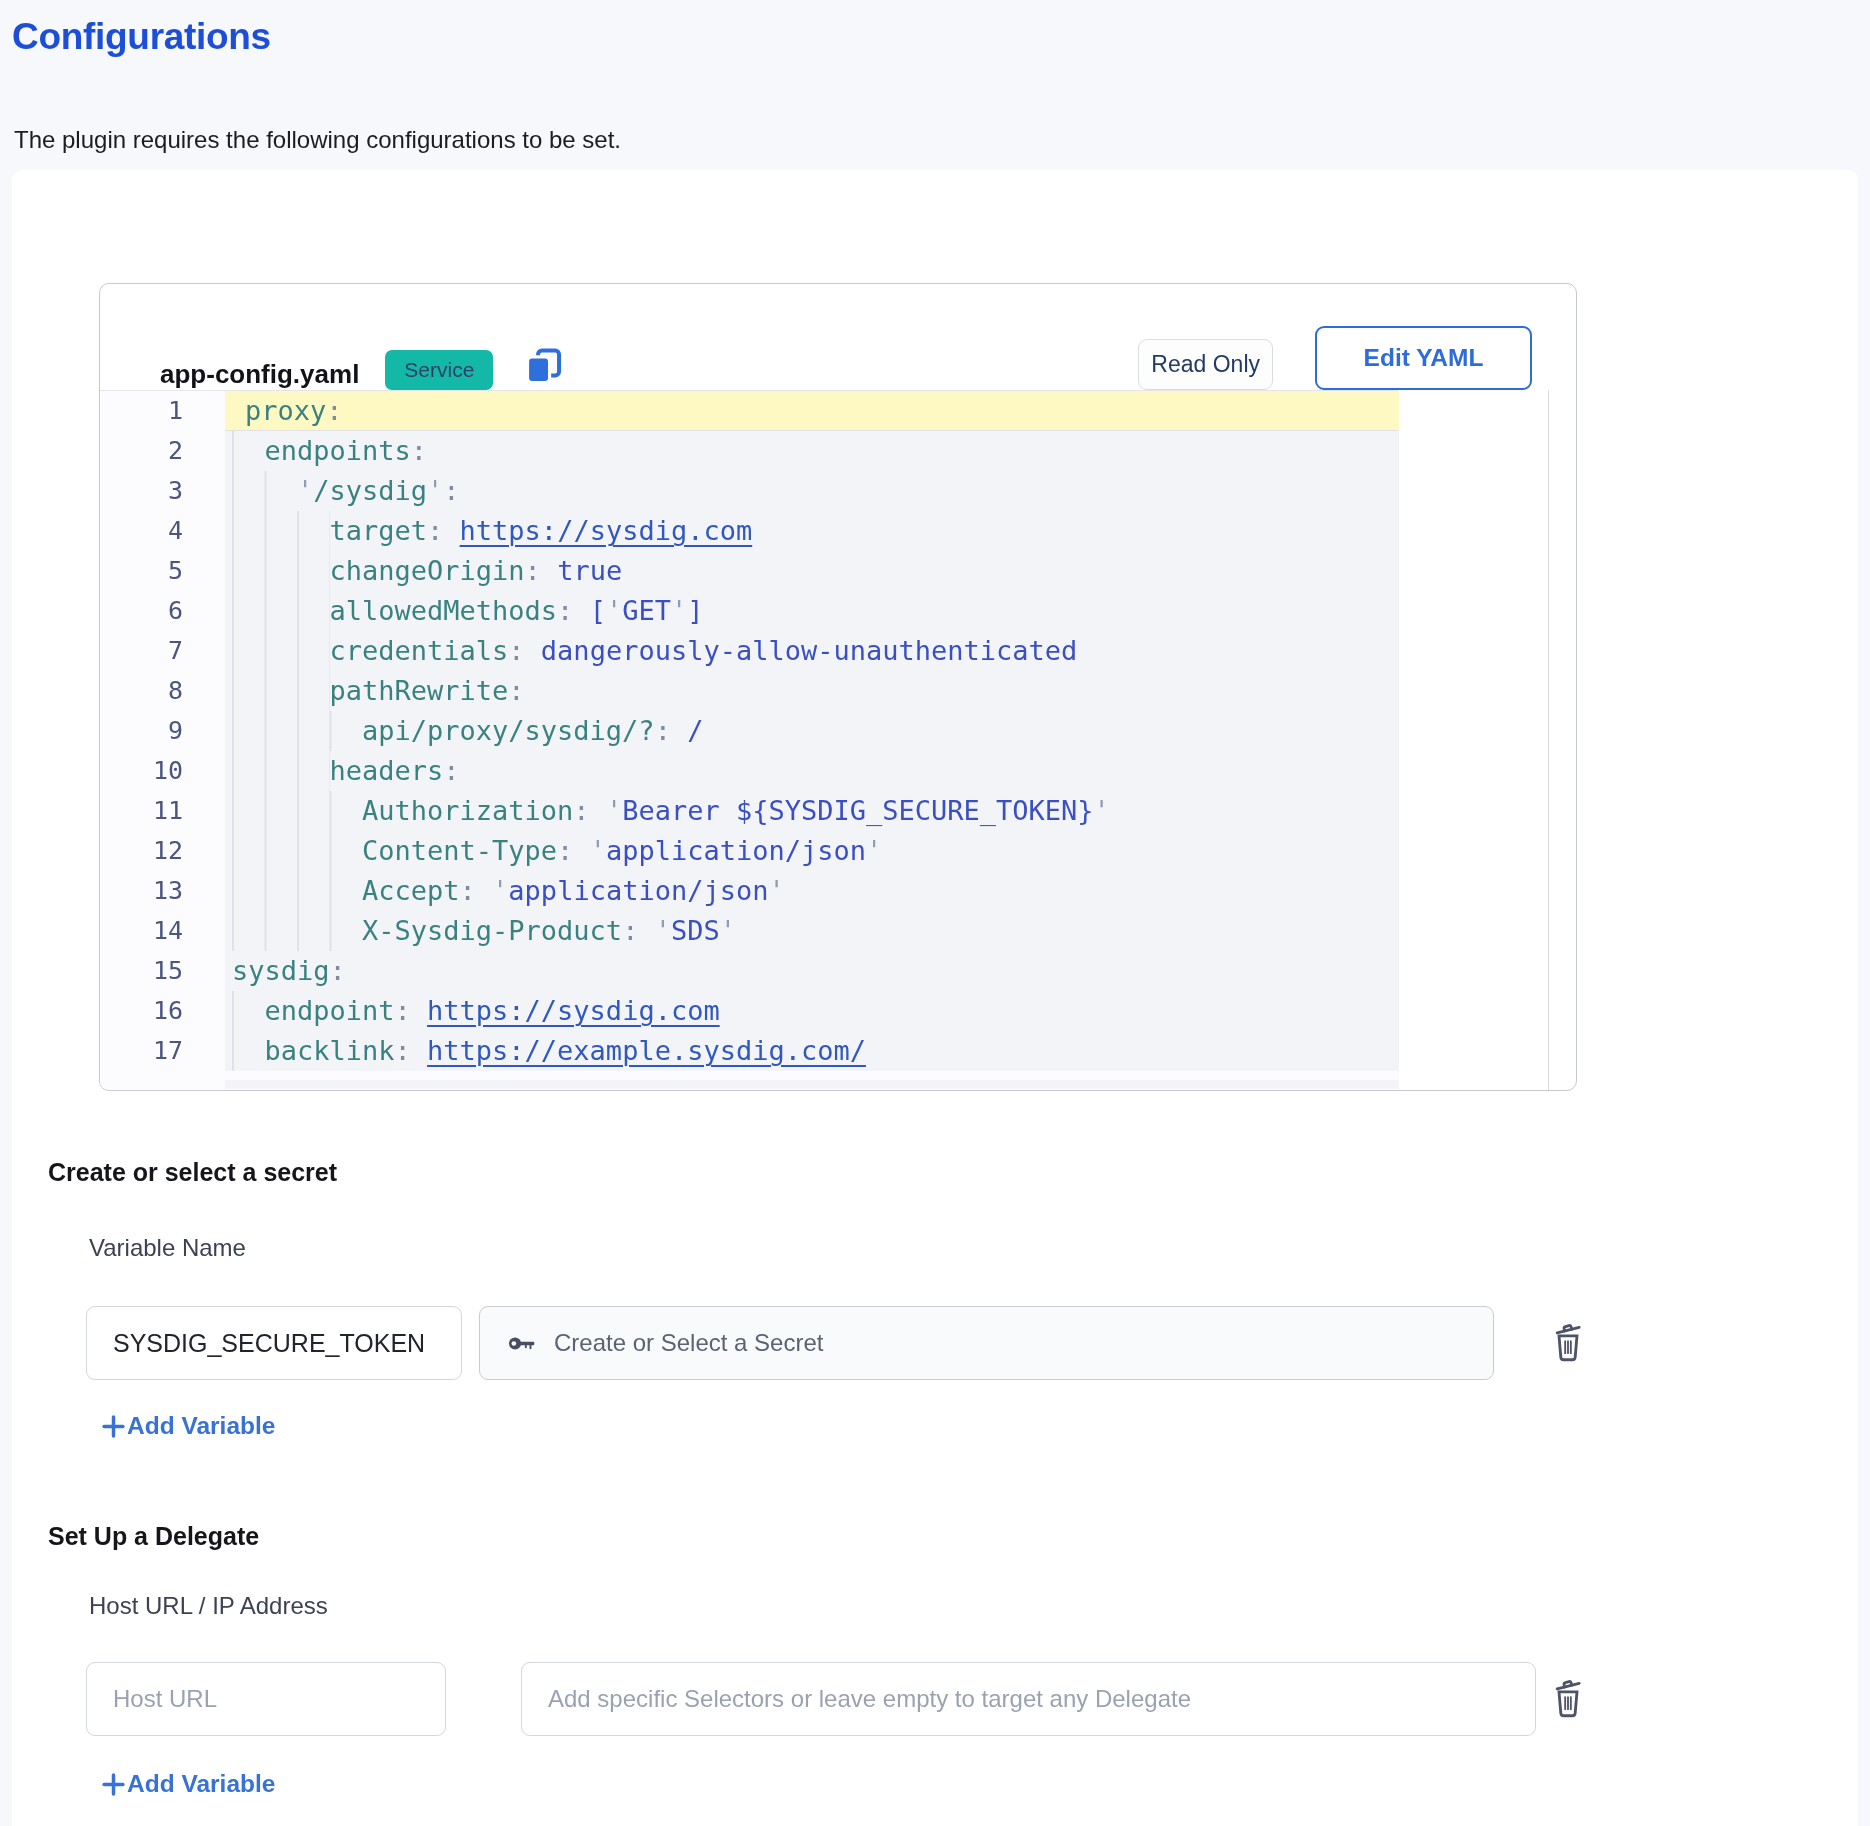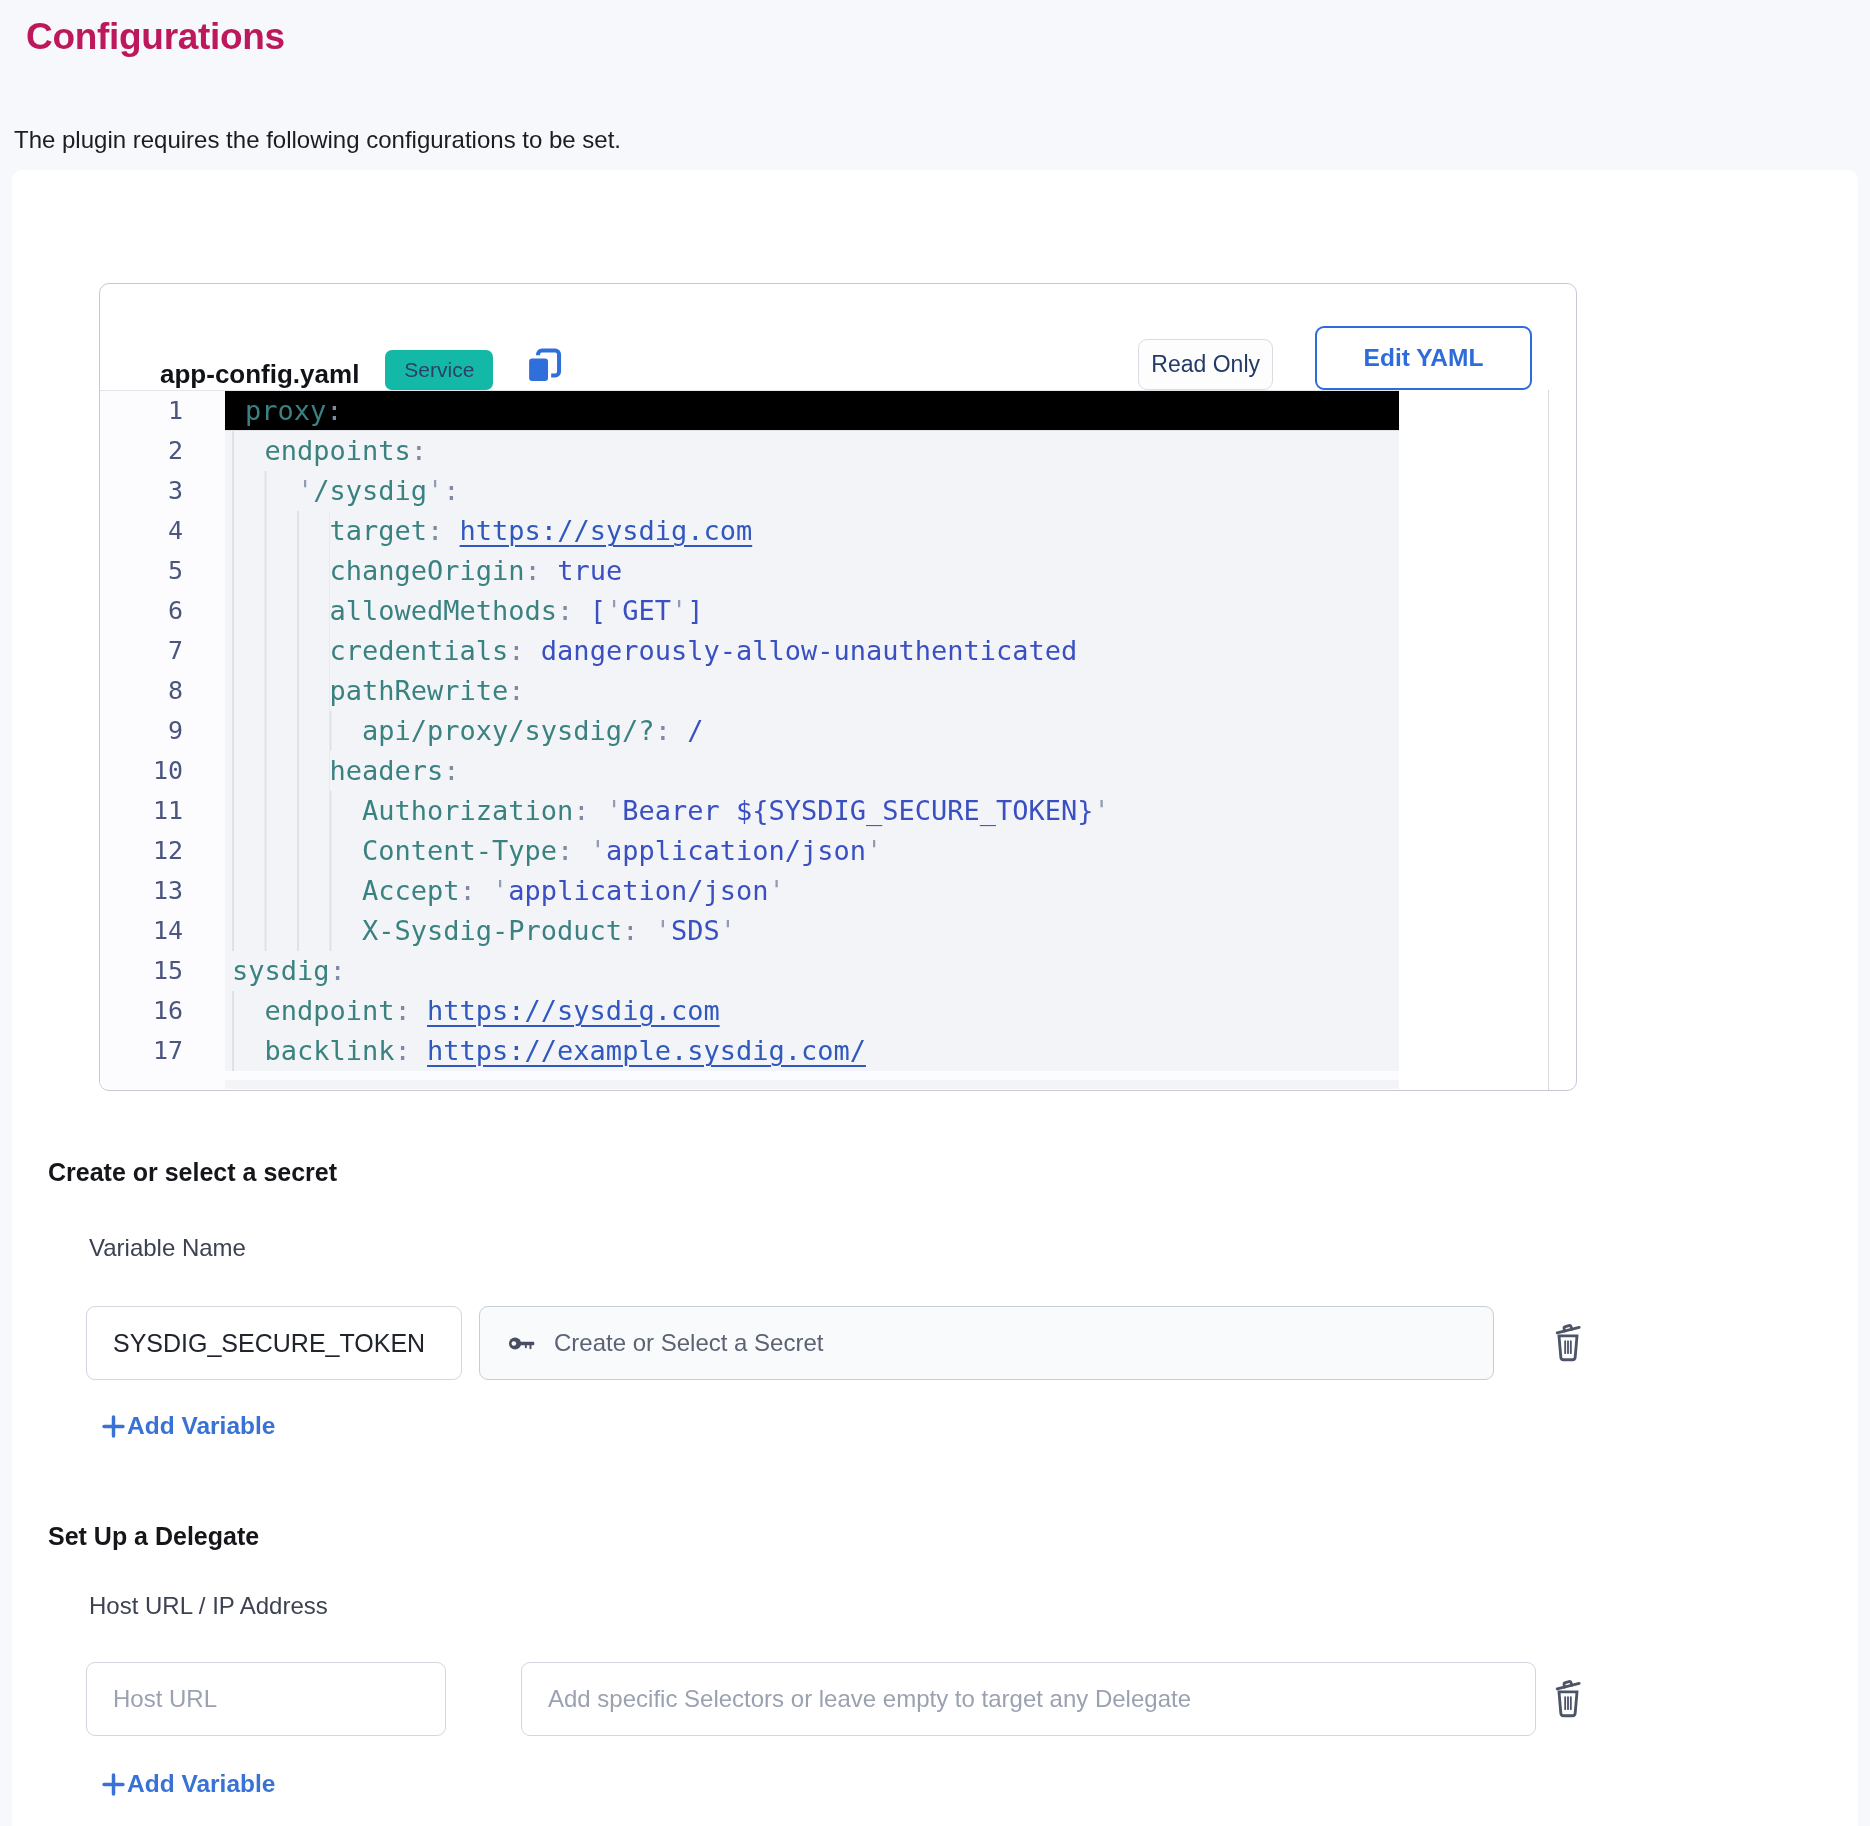--- a/index.html
+++ b/index.html
@@ -4,21 +4,21 @@
 <style>
   * { margin:0; padding:0; box-sizing:border-box; }
   html,body { background:#eef0f3; }
   #app {
     position:relative; width:1870px; height:1826px;
     background:#f7f8fb; overflow:hidden;
     font-family:"Liberation Sans","DejaVu Sans",sans-serif;
     color:#16181d;
   }
   
-  .page-title { position:absolute; left:26px; top:16px; font-size:37px; font-weight:700; letter-spacing:-0.3px; color:#be185d; }
+  .page-title { position:absolute; left:12px; top:16px; font-size:37px; font-weight:700; letter-spacing:-0.3px; color:#1d4ed8; }
   .page-sub   { position:absolute; left:14px; top:126px; font-size:24px; color:#1b1d22; }
   .white-panel { position:absolute; left:12px; right:12px; top:170px; bottom:0; background:#ffffff; border-radius:10px 10px 0 0; }
 
   
   .card {
     position:absolute; left:99px; top:283px; width:1478px; height:808px;
     background:#fff; border:1.5px solid #c6c9d2; border-radius:10px; overflow:hidden;
   }
   .card-header { height:106px; display:flex; align-items:flex-end; padding:0 44px 0 60px; }
   .file-name { font-size:26px; font-weight:700; color:#111318; }
@@ -50,21 +50,21 @@
   .ln {
     width:125px; flex:0 0 125px; padding-right:42px; text-align:right;
     font-family:"DejaVu Sans Mono","Liberation Mono",monospace;
     font-size:25px; line-height:40px; color:#4a5680; background:#fcfcfe;
   }
   .lc {
     flex:1; background:#f3f4f8; white-space:pre;
     font-family:"DejaVu Sans Mono","Liberation Mono",monospace;
     font-size:27px; line-height:40px; padding-left:7px; color:#3a4556;
   }
-  .code-line.active .lc { background:#000000; box-shadow:inset 0 -1px 0 #e0e2e8;padding-left:20px; }
+  .code-line.active .lc { background:#fef9c3; box-shadow:inset 0 -1px 0 #e0e2e8;padding-left:20px; }
   .ws {
     display:inline-block; height:40px; vertical-align:top;
     background-image:linear-gradient(to right,#dfe1e7 1.5px,transparent 1.5px);
     background-size:2ch 100%;
   }
   .t-key  { color:#3a8280; }
   .t-punc { color:#7f8aa3; }
   .t-val  { color:#3a50c2; }
   .t-q    { color:#929cb0; }
   .t-link { color:#3058bd; text-decoration:underline; text-underline-offset:5px; text-decoration-thickness:1.5px; }

